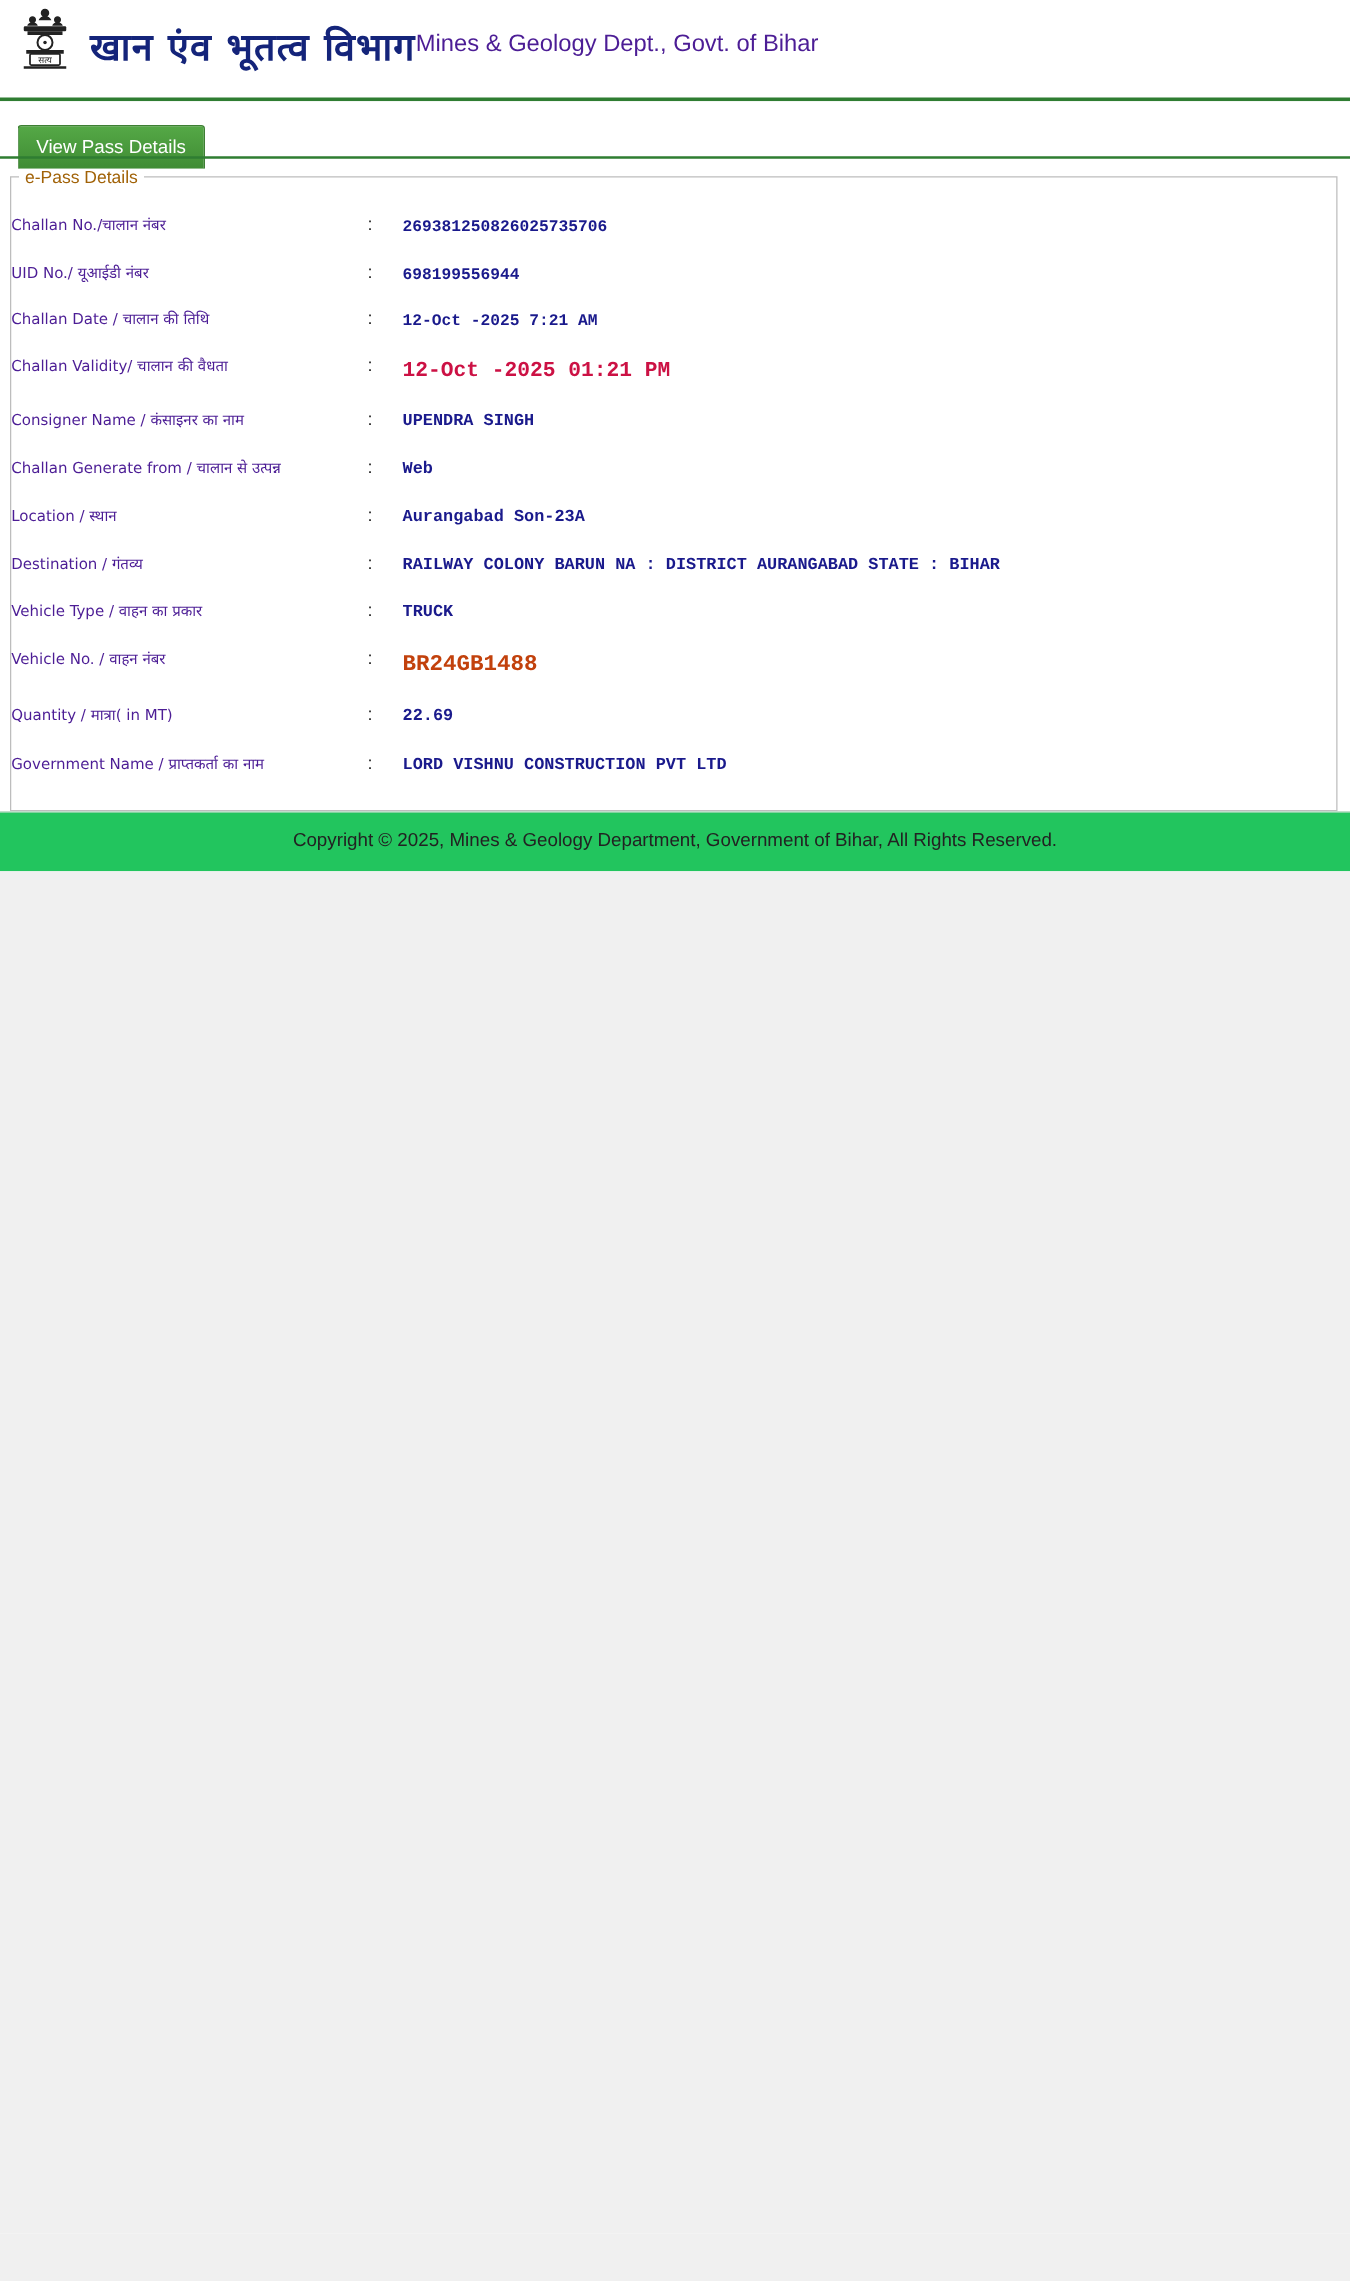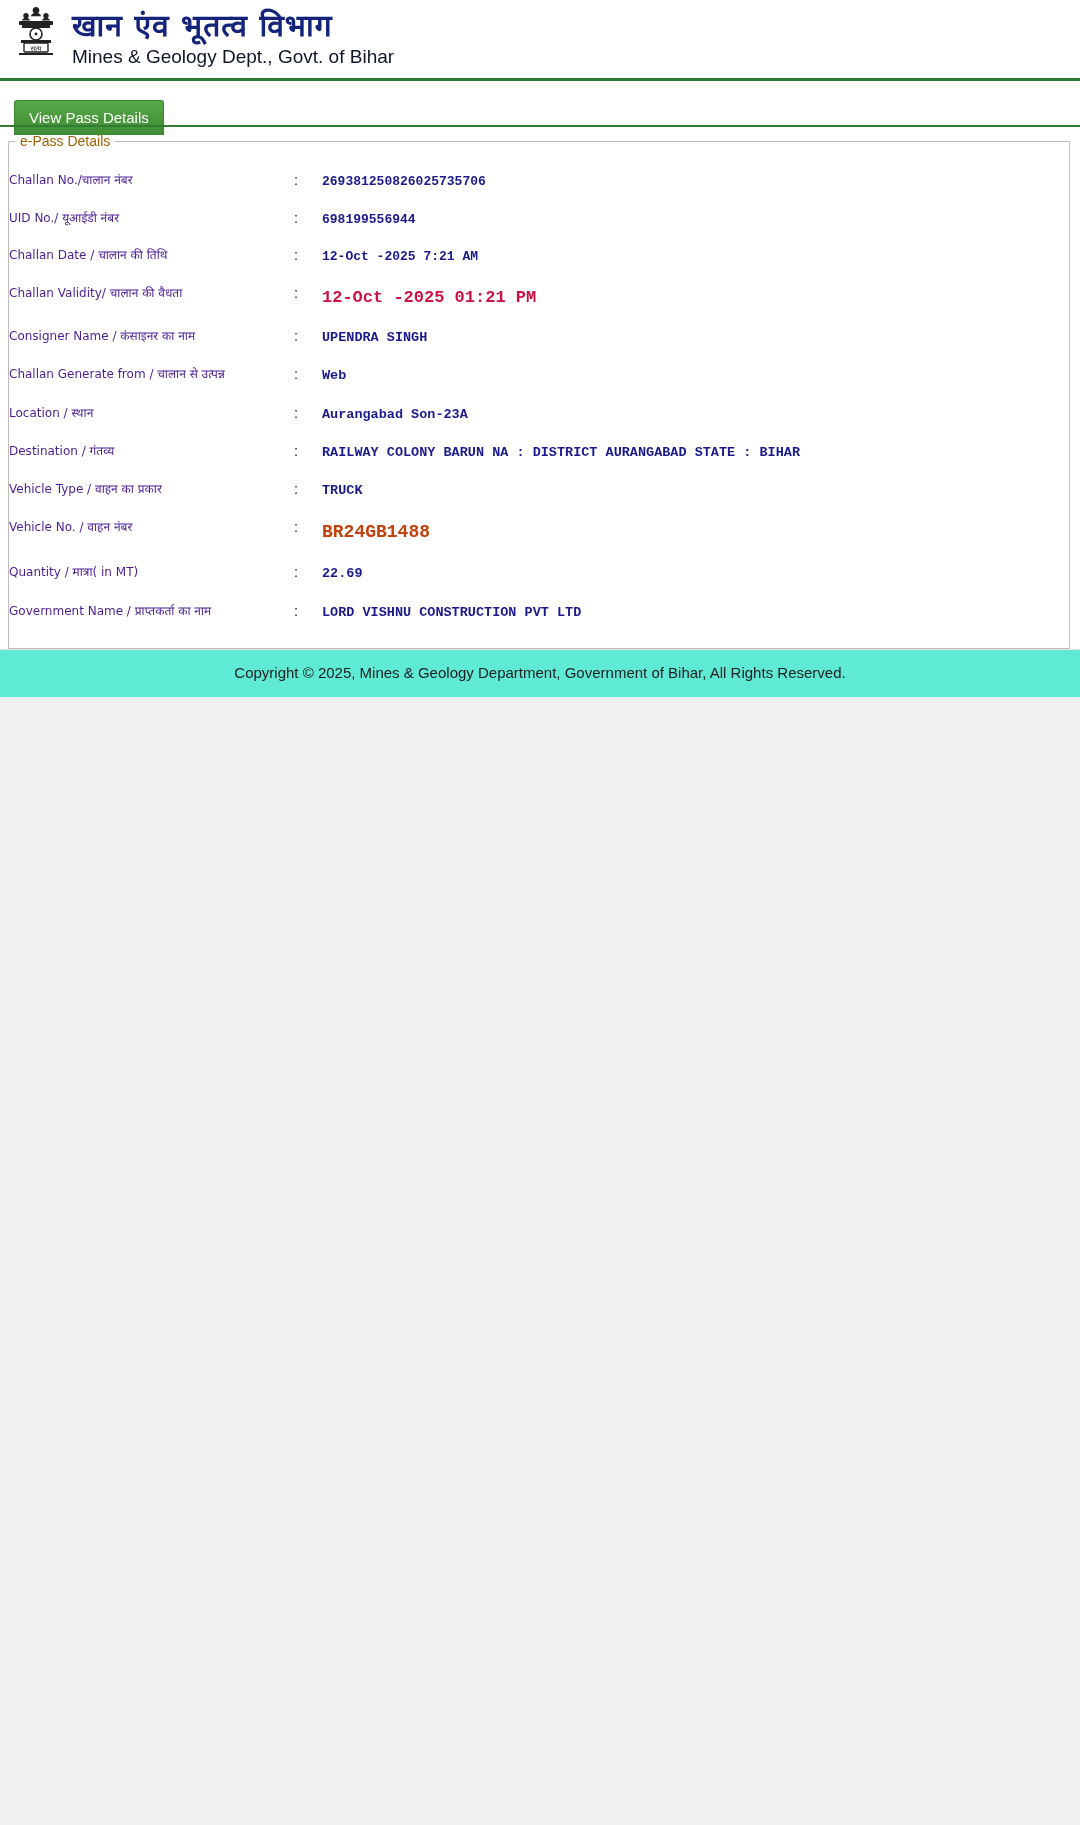--- a/index.html
+++ b/index.html
@@ -31,34 +31,34 @@
   .emblem {
     width: 52px;
     height: 72px;
     margin-right: 10px;
     flex: none;
     position: relative;
   }
   .emblem svg { display:block; }
   .header-titles {
     display: flex;
-    flex-direction: column;
+    flex-direction: row;
     justify-content: center;
   }
   .title-hi {
     font-family: "DejaVu Sans", sans-serif;
     font-size: 30px;
     font-weight: bold;
     color: #14247a;
     line-height: 1.15;
     letter-spacing: 1px;
   }
   .title-en {
     font-size: 19px;
-    color: #0f172a;
+    color: #4c1d95;
     line-height: 1.25;
     margin-top: 2px;
   }
   .green-rule {
     height: 3px;
     background: #2f7d32;
     width: 100%;
   }
 
   
@@ -149,21 +149,21 @@
   td.val.normal-small {
     font-size: 13px;
   }
 
   
   .footer {
     text-align: center;
     font-size: 15px;
     color: #222;
     padding: 14px 0 16px 0;
-    background: #5eead4;
+    background: #22c55e;
     border-top: 1px solid #e2e2e2;
   }
   .below-fill {
     background: #f0f0f0;
     height: 1090px;
   }
 </style>
 </head>
 <body>
 

